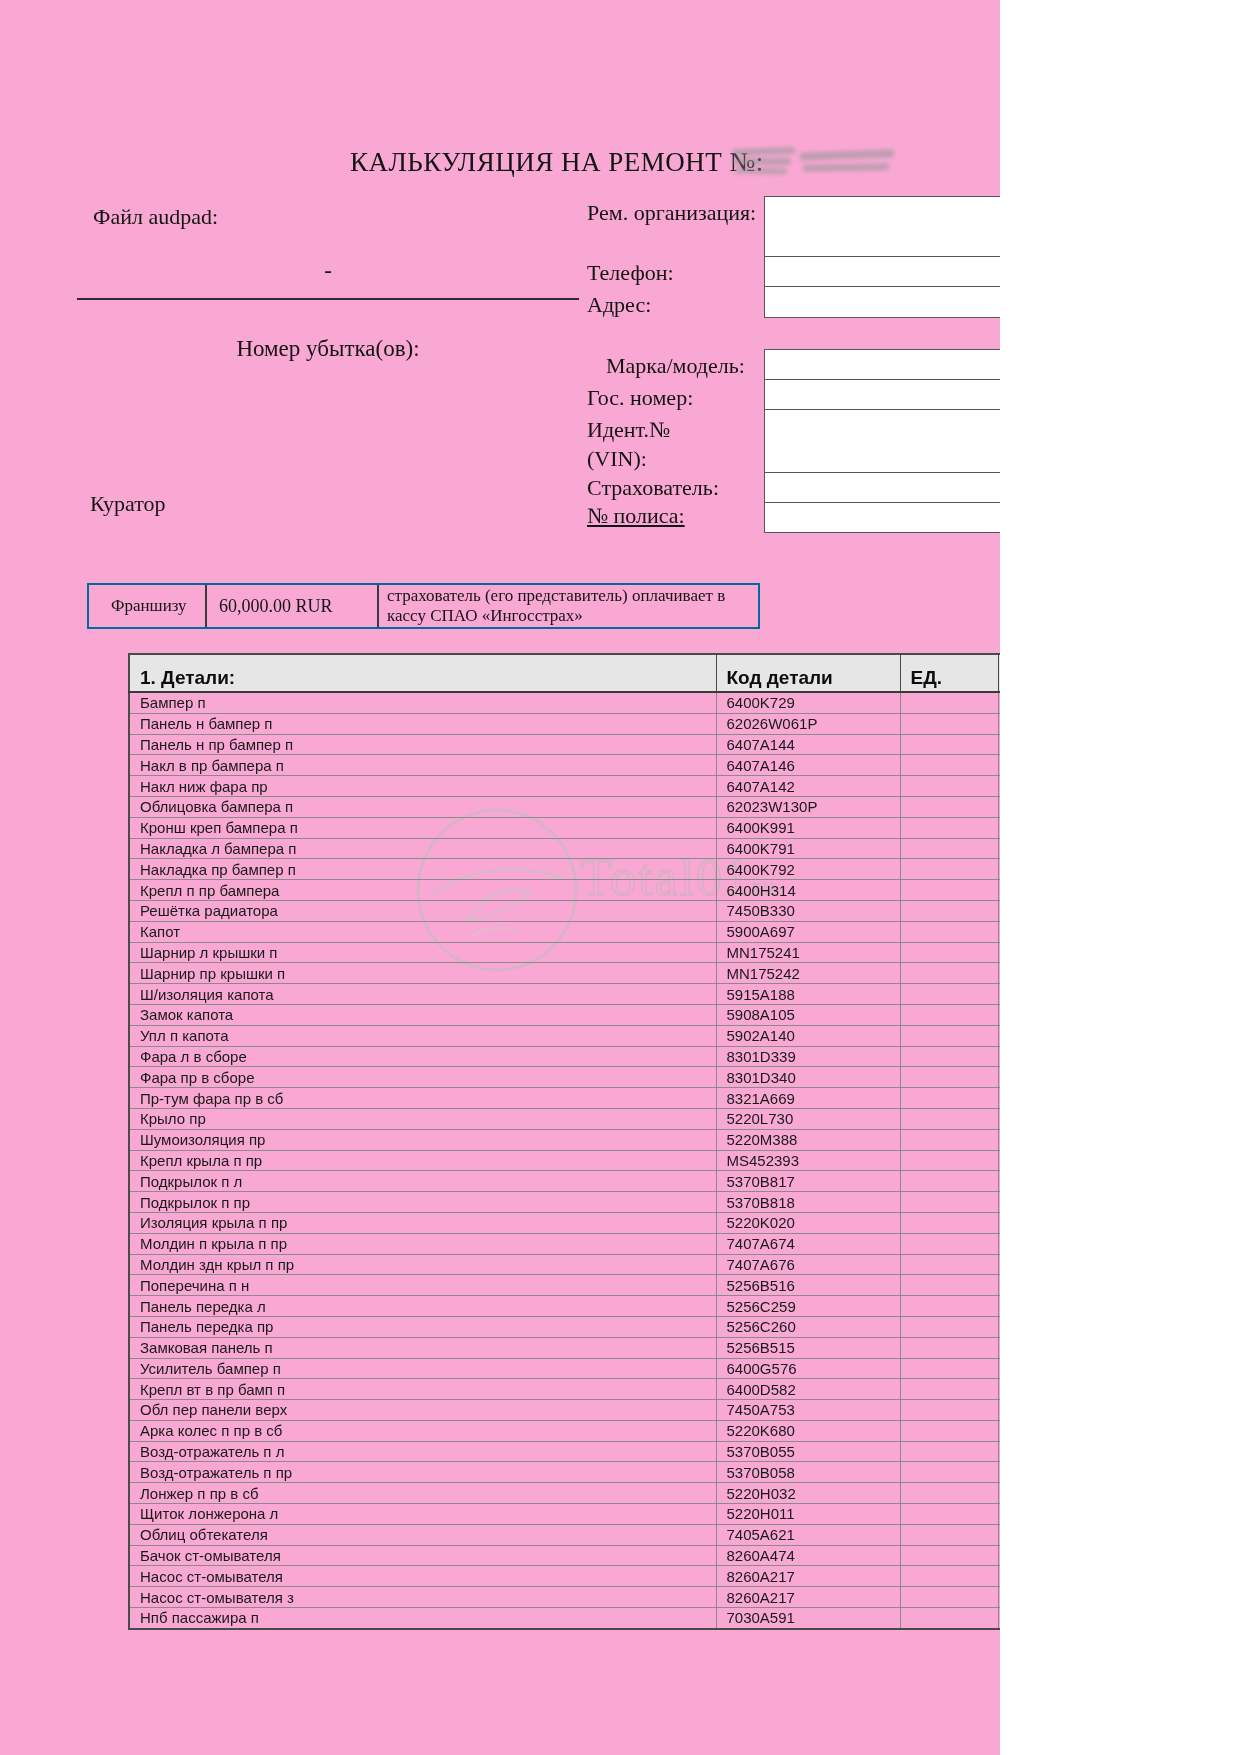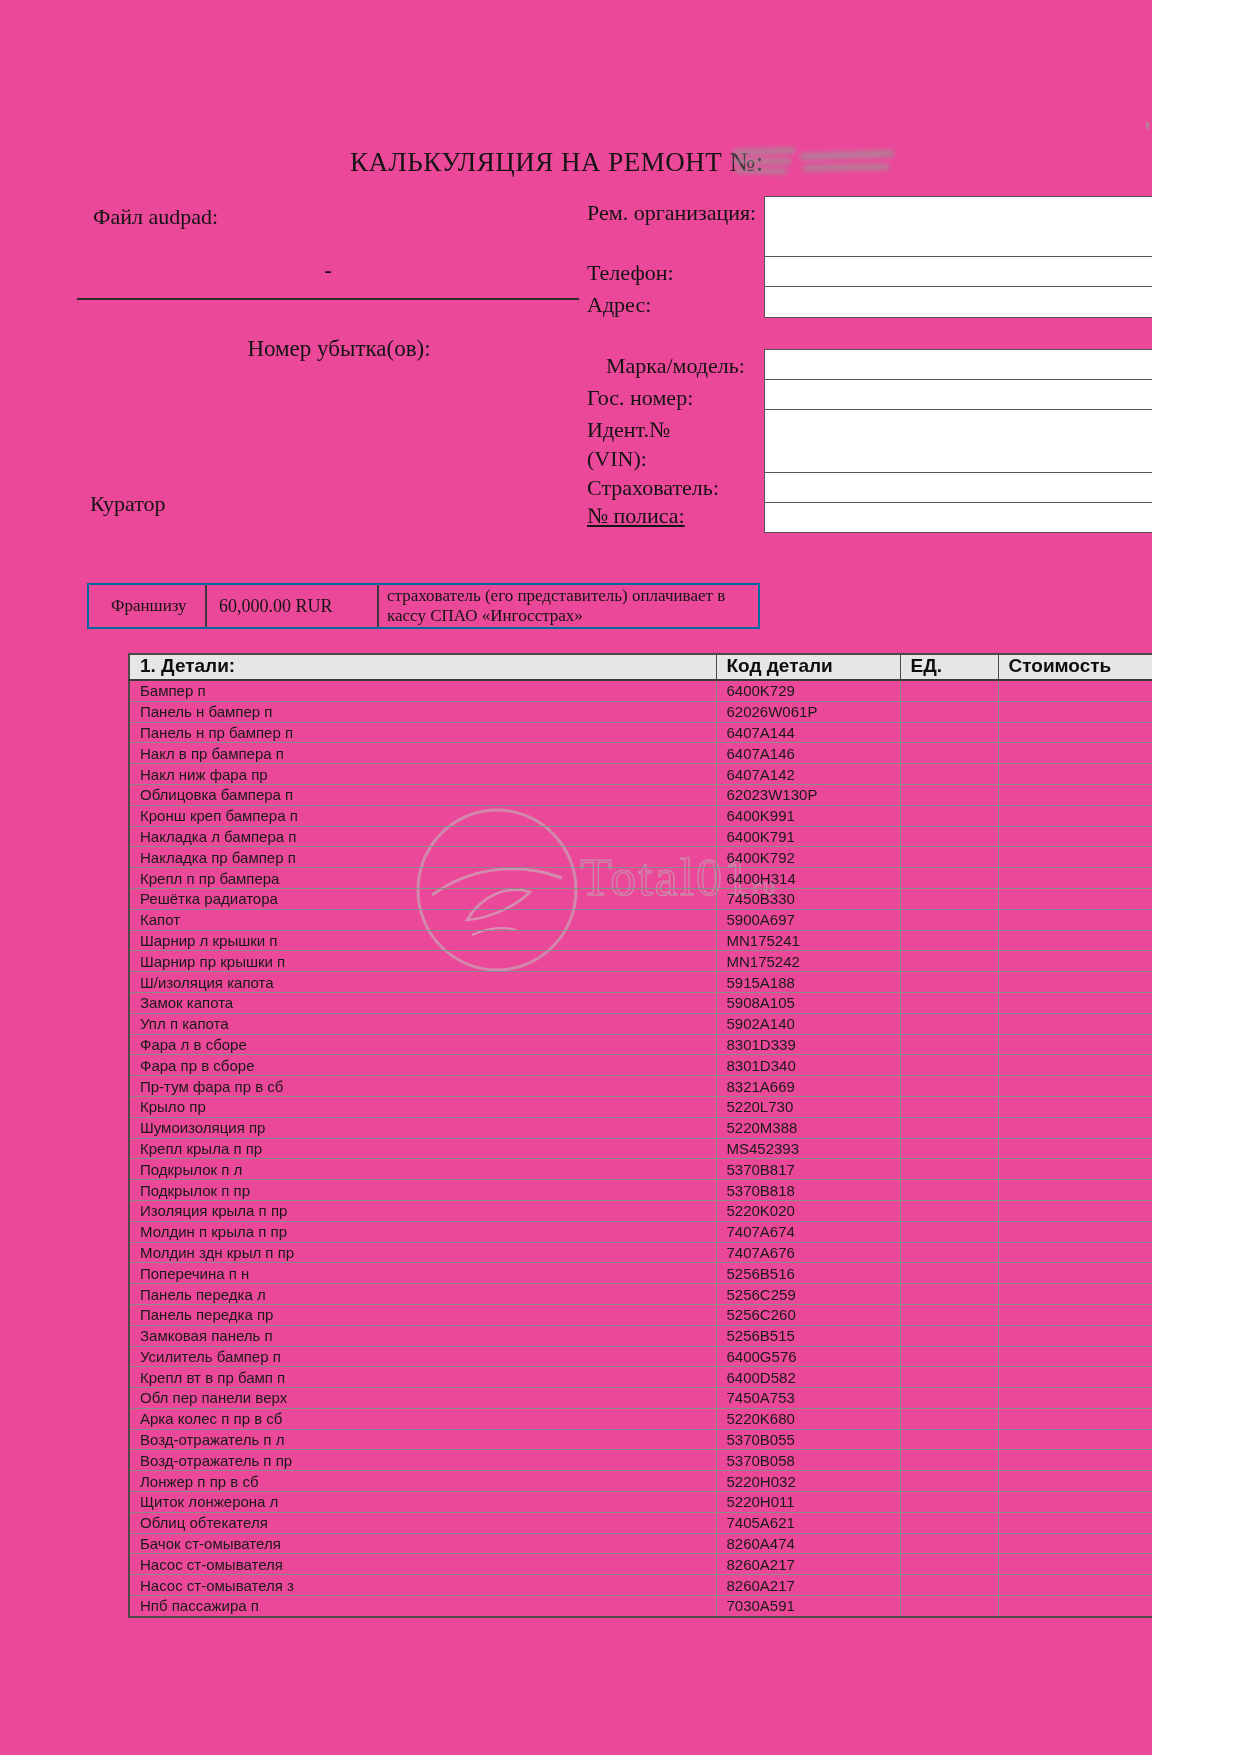--- a/index.html
+++ b/index.html
@@ -1,34 +1,34 @@
 <!DOCTYPE html>
 <html><head>
 <meta charset="utf-8">
 <style>
   html,body{margin:0;padding:0;background:#fff;}
-  .page{position:relative;width:1152px;height:1755px;background:#ec4899;overflow:hidden;
+  .page{position:relative;width:1000px;height:1755px;background:#f9a8d4;overflow:hidden;
         font-family:"Liberation Serif", serif;color:#141414;}
 
   
   .doc-title{position:absolute;left:350px;top:147px;font-size:27px;letter-spacing:.5px;white-space:nowrap;}
   .redaction{position:absolute;filter:blur(2.2px);background:#979797;opacity:.6;border-radius:2px;}
   .r1{left:733px;top:148px;width:62px;height:7px;transform:rotate(-2deg);}
   .r2{left:733px;top:158px;width:58px;height:7px;}
   .r3{left:735px;top:168px;width:52px;height:6px;transform:rotate(1deg);}
   .r4{left:800px;top:151px;width:94px;height:8px;transform:rotate(-2deg);}
   .r5{left:803px;top:164px;width:86px;height:7px;transform:rotate(-1deg);}
   .stray-mark{position:absolute;left:1146px;top:122px;width:3px;height:7px;background:#9a9a9a;opacity:.7;}
 
   
   .lbl{position:absolute;font-size:22px;line-height:27px;}
   .file-label{left:93px;top:203px;}
   .dash-line-wrap{position:absolute;left:77px;top:258px;width:502px;text-align:center;font-size:23px;}
   .underline{position:absolute;left:77px;top:298px;width:502px;border-top:2px solid #2c2c2c;}
-  .loss-label{position:absolute;left:88px;top:336px;width:502px;text-align:center;font-size:23px;}
+  .loss-label{position:absolute;left:77px;top:336px;width:502px;text-align:center;font-size:23px;}
   .curator-label{left:90px;top:490px;}
 
   
   .rfield{position:absolute;left:587px;font-size:22px;line-height:29px;}
   .f-org{top:198px;width:172px;}
   .f-phone{top:258px;}
   .f-addr{top:290px;}
   .f-make{top:351px;margin-left:19px;}
   .f-gos{top:383px;}
   .f-vin{top:415px;width:118px;}
@@ -59,21 +59,21 @@
   .wm-text{position:absolute;left:168px;top:48px;font-family:"Liberation Serif",serif;
            font-size:52px;color:transparent;-webkit-text-stroke:1.4px #b7b7b7;letter-spacing:2px;}
   .wm-suffix{font-size:26px;-webkit-text-stroke:1px #b7b7b7;}
 
   
   .parts{position:absolute;left:128px;top:653px;width:1030px;z-index:1;
          border-collapse:collapse;table-layout:fixed;font-family:"Liberation Sans",sans-serif;
          border:2px solid #4a4a4a;background:transparent;}
   .parts col.c1{width:587px;} .parts col.c2{width:184px;} .parts col.c3{width:98px;} .parts col.c4{width:161px;}
   .parts th{background:#e6e6e6;border:1px solid #4a4a4a;border-bottom:2px solid #3a3a3a;
-            font-size:19px;text-align:left;padding:0 0 2px 10px;height:21px;font-weight:bold;color:#0d0d0d;}
+            font-size:19px;text-align:left;padding:12px 0 2px 10px;height:21px;font-weight:bold;color:#0d0d0d;}
   .parts td{border:1px solid #8a8a8a;font-size:15px;height:19.8px;padding:0 0 0 10px;
             white-space:nowrap;overflow:hidden;background:transparent;color:#1a1a1a;}
 </style>
 </head>
 <body>
 
 <div class="page">
 
   <div class="doc-title">КАЛЬКУЛЯЦИЯ НА РЕМОНТ №:</div>
   <div class="redaction r1"></div>

